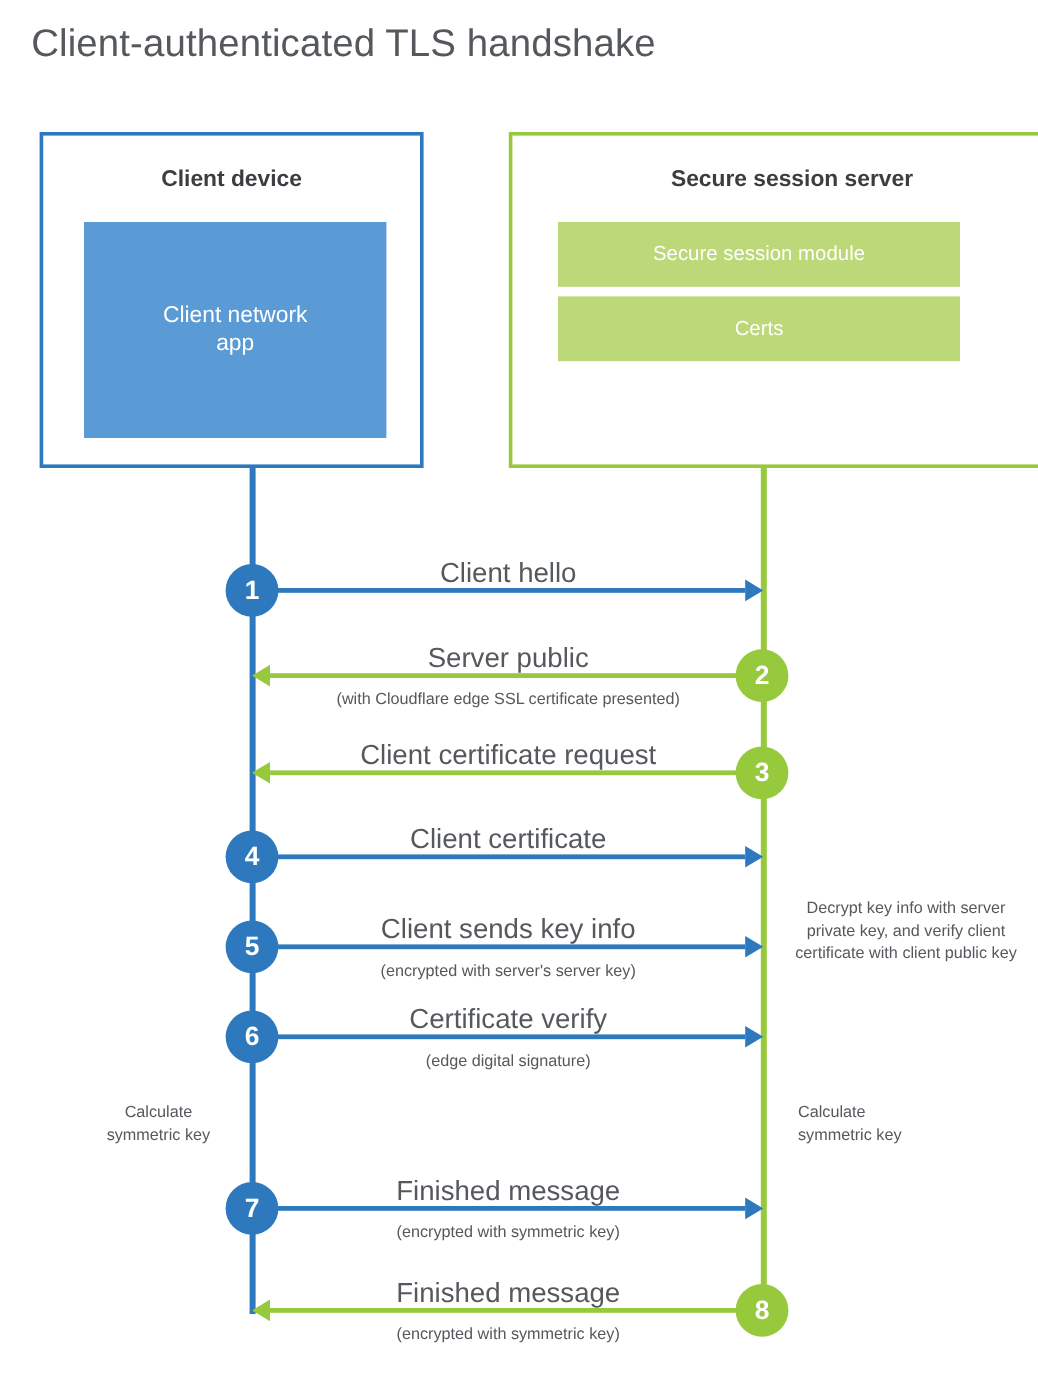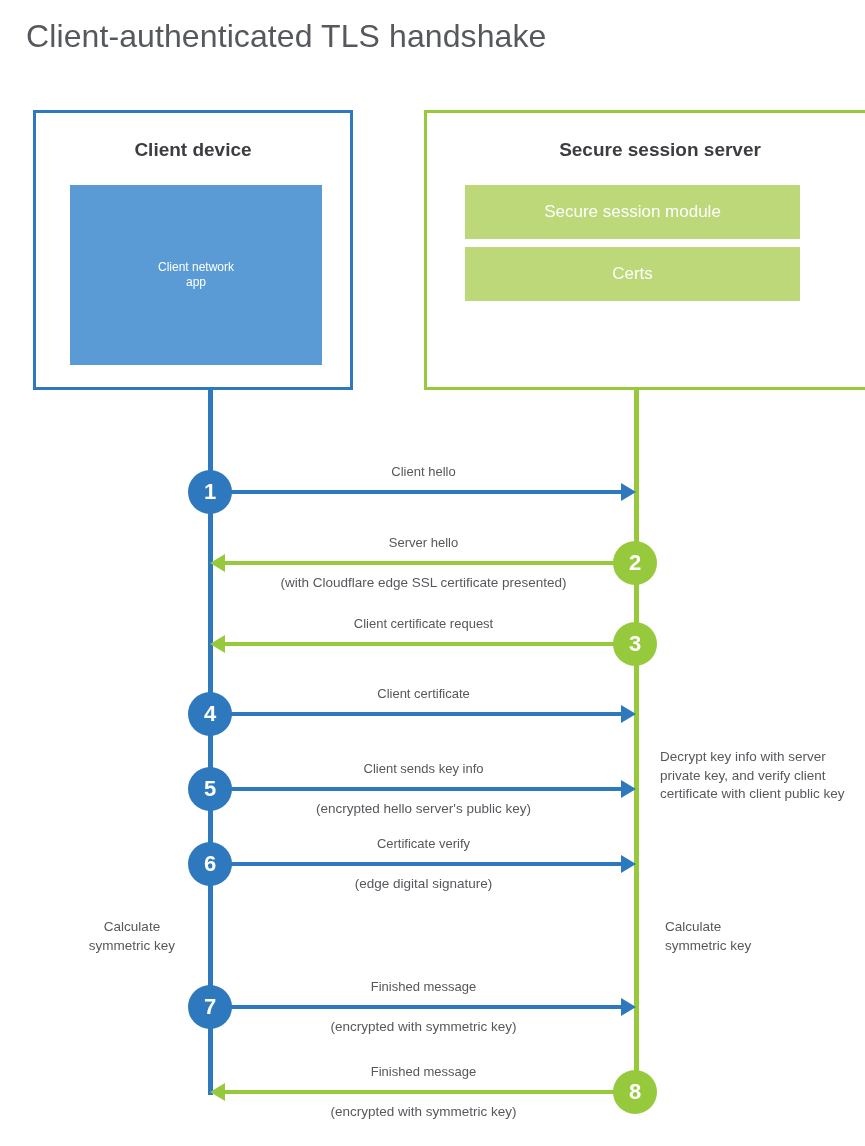--- a/index.html
+++ b/index.html
@@ -65,21 +65,21 @@
   }
 
   .client-app-box {
     position: absolute;
     left: 34px;
     top: 72px;
     width: 252px;
     height: 180px;
     background: #5B9BD5;
     color: #ffffff;
-    font-size: 12px;
+    font-size: 19px;
     display: flex;
     align-items: center;
     justify-content: center;
     text-align: center;
     line-height: 1.28;
   }
 
   .server-bars {
     position: absolute;
     left: 38px;
@@ -156,21 +156,21 @@
     box-sizing: border-box;
   }
   .step.to-server .step-badge { background: #2E79BD; left: 188px; }
   .step.to-client .step-badge { background: #97C93D; left: 613px; }
 
   .msg-label {
     position: absolute;
     left: 211px;
     width: 425px;
     text-align: center;
-    font-size: 13px;
+    font-size: 23px;
     color: #55585c;
     white-space: nowrap;
   }
   .msg-sub {
     position: absolute;
     left: 211px;
     width: 425px;
     text-align: center;
     font-size: 13.5px;
     color: #55585c;
@@ -180,21 +180,21 @@
   
   .side-note {
     position: absolute;
     font-size: 13.5px;
     color: #55585c;
     line-height: 1.38;
   }
   .side-note.right {
     left: 660px;
     width: 190px;
-    text-align: left;
+    text-align: center;
   }
   .side-note.left-note {
     left: 62px;
     width: 140px;
     text-align: center;
   }
   .side-note.right-note {
     left: 665px;
     width: 150px;
     text-align: left;
@@ -229,21 +229,21 @@
   <div class="lifeline server-line"></div>
 
   <div class="step to-server" style="top:492px;">
     <div class="msg-label" style="top:-28px;">Client hello</div>
     <div class="arrow-line" style="left:211px; width:410px; top:-2px;"></div>
     <div class="arrow-head" style="left:621px; top:-9px;"></div>
     <div class="step-badge" style="top:-22px;">1</div>
   </div>
 
   <div class="step to-client" style="top:563px;">
-    <div class="msg-label" style="top:-28px;">Server hello</div>
+    <div class="msg-label" style="top:-28px;">Server public</div>
     <div class="arrow-line" style="left:225px; width:411px; top:-2px;"></div>
     <div class="arrow-head" style="left:210px; top:-9px;"></div>
     <div class="msg-sub" style="top:12px;">(with Cloudflare edge SSL certificate presented)</div>
     <div class="step-badge" style="top:-22px;">2</div>
   </div>
 
   <div class="step to-client" style="top:644px;">
     <div class="msg-label" style="top:-28px;">Client certificate request</div>
     <div class="arrow-line" style="left:225px; width:411px; top:-2px;"></div>
     <div class="arrow-head" style="left:210px; top:-9px;"></div>
@@ -254,21 +254,21 @@
     <div class="msg-label" style="top:-28px;">Client certificate</div>
     <div class="arrow-line" style="left:211px; width:410px; top:-2px;"></div>
     <div class="arrow-head" style="left:621px; top:-9px;"></div>
     <div class="step-badge" style="top:-22px;">4</div>
   </div>
 
   <div class="step to-server" style="top:789px;">
     <div class="msg-label" style="top:-28px;">Client sends key info</div>
     <div class="arrow-line" style="left:211px; width:410px; top:-2px;"></div>
     <div class="arrow-head" style="left:621px; top:-9px;"></div>
-    <div class="msg-sub" style="top:12px;">(encrypted hello server's public key)</div>
+    <div class="msg-sub" style="top:12px;">(encrypted with server's server key)</div>
     <div class="step-badge" style="top:-22px;">5</div>
   </div>
 
   <div class="step to-server" style="top:864px;">
     <div class="msg-label" style="top:-28px;">Certificate verify</div>
     <div class="arrow-line" style="left:211px; width:410px; top:-2px;"></div>
     <div class="arrow-head" style="left:621px; top:-9px;"></div>
     <div class="msg-sub" style="top:12px;">(edge digital signature)</div>
     <div class="step-badge" style="top:-22px;">6</div>
   </div>

